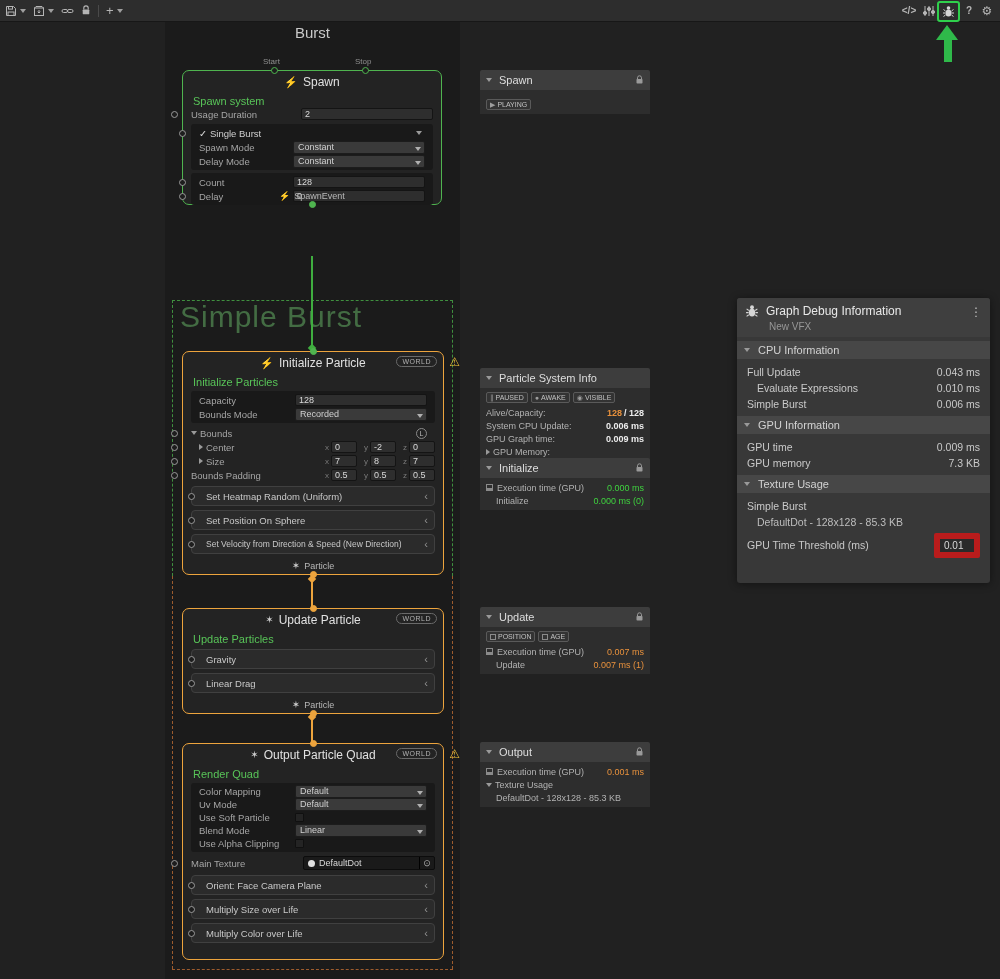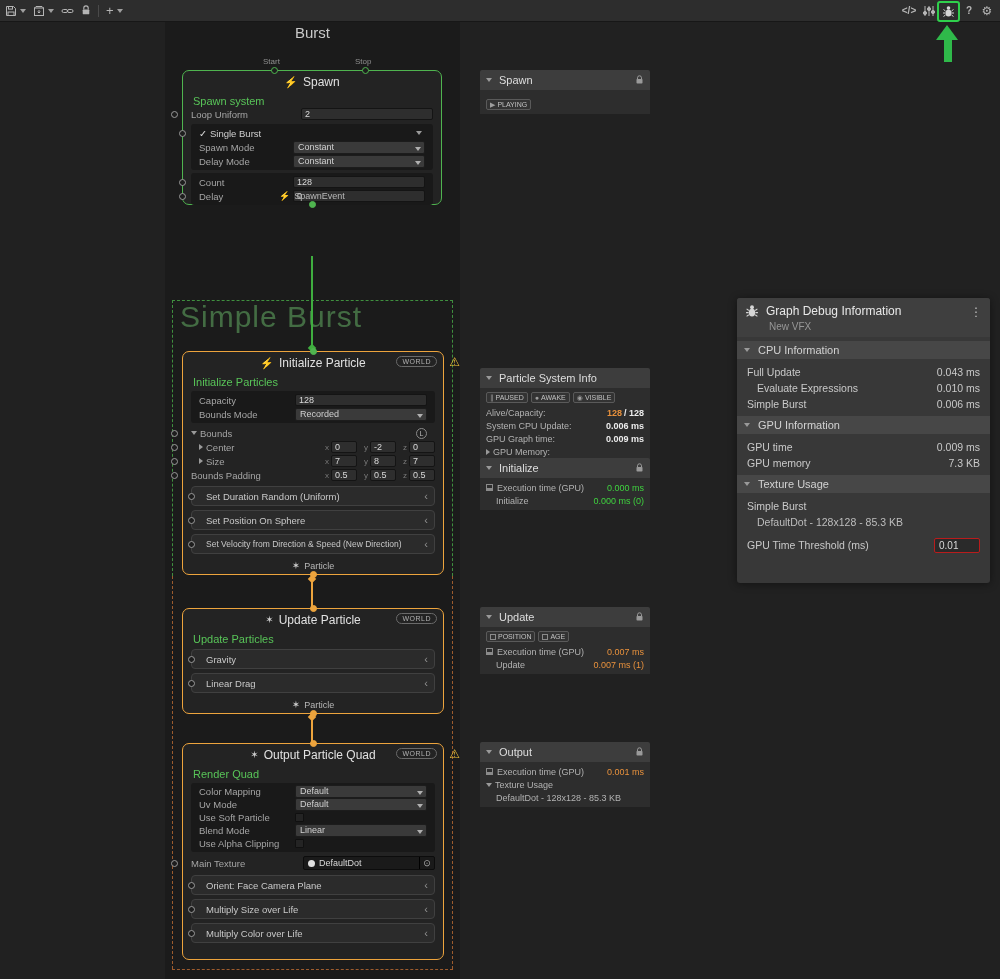--- a/index.html
+++ b/index.html
@@ -90,21 +90,21 @@
   #debug { position:absolute; left:737px; top:298px; width:253px; background:#383838; border-radius:3px; padding-bottom:28px; box-shadow:0 1px 8px rgba(0,0,0,.45); }
   .d-head { background:#3f3f3f; padding:6px 8px 5px; border-radius:3px 3px 0 0; position:relative; }
   .d-title { display:flex; align-items:center; gap:7px; font-size:12px; color:#e8e8e8; }
   .d-sub { font-size:10px; color:#979797; margin:3px 0 0 24px; }
   .d-kebab { position:absolute; right:8px; top:7px; color:#c0c0c0; font-size:12px; }
   .d-sec { background:#474747; height:18px; display:flex; align-items:center; gap:5px; padding:0 7px; font-size:11px; color:#d2d2d2; margin-top:4px; }
   .d-row { display:flex; align-items:center; font-size:10.5px; color:#c9c9c9; height:16px; padding:0 10px; }
   .d-row.first { margin-top:5px; }
   .d-ind { margin-left:10px; }
   .d-val { margin-left:auto; }
-  .d-input { margin-left:auto; width:46px; background:#2a2a2a; border:1px solid #b91c1c; border-radius:2px; color:#d8d8d8; font-size:10px; padding:1px 4px; font-family:inherit; }
+  .d-input { margin-left:auto; width:46px; background:#2a2a2a; border:6px solid #b91c1c; border-radius:2px; color:#d8d8d8; font-size:10px; padding:1px 4px; font-family:inherit; }
 </style>
 </head>
 <body>
 
 <div id="toolbar">
   <div class="tb-left">
     <span class="tb-ico">
       <svg width="12" height="12" viewBox="0 0 12 12" fill="none" stroke="currentColor">
           <path d="M1.5 1.5h7l2 2v7h-9z"></path>
           <rect x="3.5" y="1.5" width="4" height="2.6"></rect>
@@ -204,21 +204,21 @@
   <div class="node-head">
     <span class="bolt">⚡</span>
     <span>Spawn</span>
   </div>
   <div class="sys-label green-t">Spawn system</div>
 
   <div class="nrow">
     <span class="lport" style="left:-12px;">
         <span class="port"></span>
       </span>
-    <span>Loop Uniform</span>
+    <span>Usage Duration</span>
     <span class="fld w132">2</span>
   </div>
 
   <div class="sbox">
     <div class="nrow">
       <span class="lport" style="left:-16px;">
           <span class="port"></span>
         </span>
       <span style="color:#d6d6d6;margin-right:3px;">✓</span>
       <span style="color:#d0d0d0;">Single Burst</span>
@@ -334,21 +334,21 @@
         <span class="fld vfld">0.5</span>
       <span class="axis">z</span>
         <span class="fld vfld">0.5</span>
     </span>
   </div>
 
   <div class="block">
     <span class="bport">
         <span class="port"></span>
       </span>
-    <span>Set Duration Random (Uniform)</span>
+    <span>Set Heatmap Random (Uniform)</span>
     <span class="bchev">‹</span>
   </div>
   <div class="block">
     <span class="bport">
         <span class="port"></span>
       </span>
     <span>Set Position On Sphere</span>
     <span class="bchev">‹</span>
   </div>
   <div class="block">

